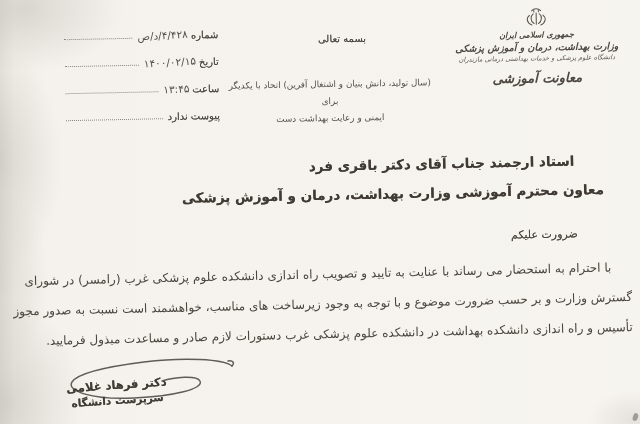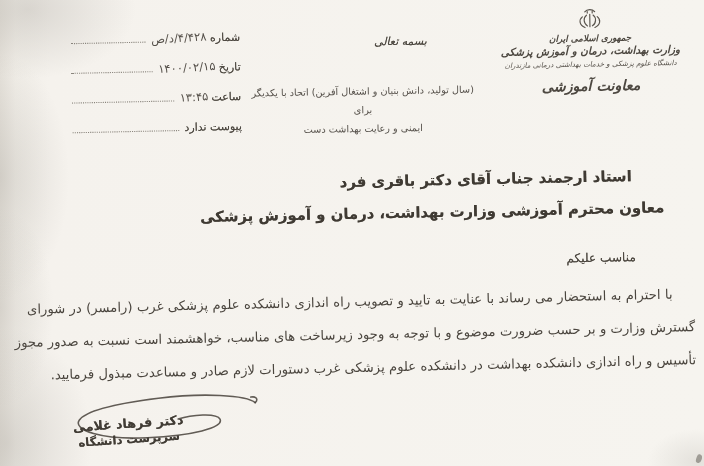--- a/index.html
+++ b/index.html
@@ -21,22 +21,22 @@
   
   .meta{position:absolute;top:24px;left:62px;width:156px;font-size:10px;
         transform:rotate(-1.2deg);transform-origin:100% 0;}
   .meta-row{display:flex;align-items:flex-end;height:16px;margin-bottom:11px;}
   .meta-label{white-space:nowrap;color:#4d4841;}
   .meta-value{white-space:nowrap;margin-right:3px;font-size:10.5px;color:#55504a;
               transform:rotate(-2deg);letter-spacing:.5px;}
   .leader{flex:1;border-bottom:1.2px dotted #8a857d;margin:0 5px 3px 2px;min-width:8px;}
 
   
-  .besmellah{position:absolute;top:33px;left:318px;width:70px;text-align:right;
-             font-size:10px;color:#4d4841;transform:rotate(-.6deg);font-style:italic;}
+  .besmellah{position:absolute;top:33px;left:318px;width:70px;text-align:left;
+             font-size:10px;color:#4d4841;transform:rotate(-.6deg);}
   .slogan{position:absolute;top:76px;left:222px;width:216px;text-align:center;
           font-size:8.8px;line-height:17px;color:#55504a;transform:rotate(-1deg);}
 
   
   .letterhead{position:absolute;top:5px;right:18px;width:172px;text-align:center;
               transform:rotate(-1deg);transform-origin:100% 0;
               font-family:"DejaVu Serif",serif;font-style:italic;color:#4d4841;}
   .emblem{display:block;margin:0 auto 1px auto;}
   .lh-country{font-size:8px;font-weight:bold;line-height:11px;}
   .lh-ministry{font-size:9.5px;font-weight:bold;line-height:13px;letter-spacing:-.2px;}
@@ -120,21 +120,21 @@
     <div class="lh-ministry">وزارت بهداشت، درمان و آموزش پزشکی</div>
     <div class="lh-university">دانشگاه علوم پزشکی و خدمات بهداشتی درمانی مازندران</div>
     <div class="lh-department">معاونت آموزشی</div>
   </div>
 
   <div class="recipient soft">
     <div class="r1">استاد ارجمند جناب آقای دکتر باقری فرد</div>
     <div class="r2">معاون محترم آموزشی وزارت بهداشت، درمان و آموزش پزشکی</div>
   </div>
 
-  <div class="salutation soft">مناسب علیکم</div>
+  <div class="salutation soft">ضرورت علیکم</div>
 
   <div class="body-text">
     <div class="body-line first">با احترام به استحضار می رساند با عنایت به تایید و تصویب راه اندازی دانشکده علوم پزشکی غرب (رامسر) در شورای</div>
     <div class="body-line">گسترش وزارت و بر حسب ضرورت موضوع و با توجه به وجود زیرساخت های مناسب، خواهشمند است نسبت به صدور مجوز</div>
     <div class="body-line last">تأسیس و راه اندازی دانشکده بهداشت در دانشکده علوم پزشکی غرب دستورات لازم صادر و مساعدت مبذول فرمایید.</div>
   </div>
 
   <svg class="scribble" width="205" height="60" viewBox="0 0 205 60" fill="none" stroke="rgba(70,65,58,.85)" stroke-width="1.4" stroke-linecap="round">
     <path d="M198 13 C190 6 150 4 110 9 C70 14 44 20 38 29 C32 38 58 47 100 45 C140 43 170 36 166 28 C163 22 140 24 128 28"></path>
     <path d="M198 13 C201 10 199 7 194 8"></path>

